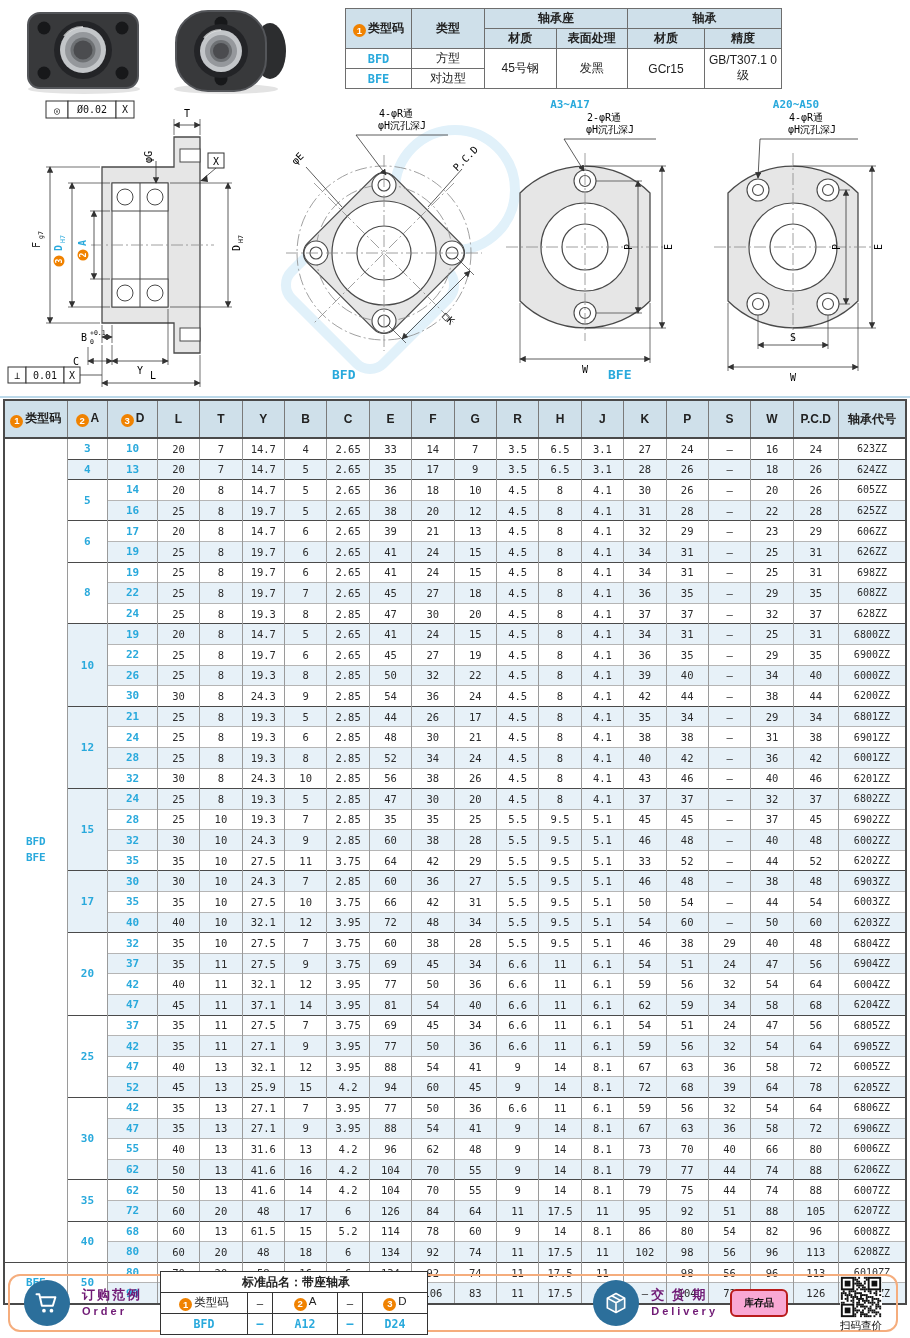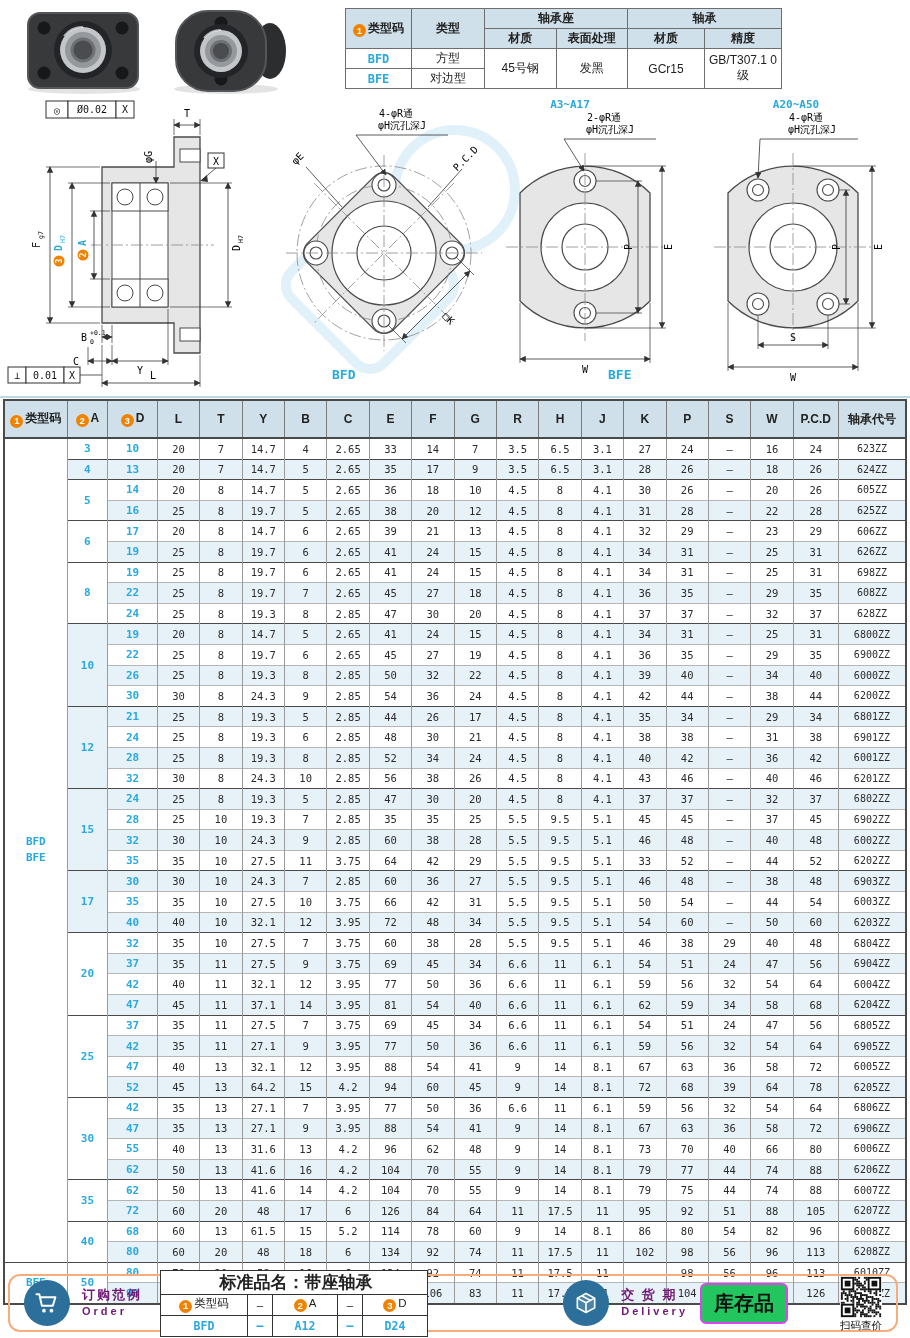--- a/index.html
+++ b/index.html
@@ -39,25 +39,25 @@
   col.c-type{width:7%;} col.c-a{width:4.5%;} col.c-d{width:5.5%;} col.c-pcd{width:5%;} col.c-code{width:7.5%;}
   
   .footer-bar{position:absolute;left:8px;top:1274px;width:890px;height:58px;border:2px solid #f5ad7d;
               border-radius:12px;display:flex;align-items:center;padding:0 14px;box-sizing:border-box;gap:12px;}
   .icon-circle{width:46px;height:46px;border-radius:50%;background:#2c6f9b;flex:0 0 auto;
                display:flex;align-items:center;justify-content:center;}
   .f-label{font-size:13px;font-weight:bold;color:#701a75;line-height:1.3;letter-spacing:2px;}
   .f-label .en{font-size:11px;font-weight:bold;letter-spacing:3px;}
   .order-table{border-collapse:collapse;text-align:center;font-size:11.5px;margin-left:6px;}
   .order-table td{border:1px solid #333;height:20px;padding:0 4px;background:#fff;}
-  .order-table .ttl{font-weight:bold;font-size:17px;padding-left:8px;}
+  .order-table .ttl{font-weight:bold;font-size:12px;padding-left:8px;}
   .order-table .ex{color:#29a9dc;font-weight:bold;font-family:"DejaVu Sans Mono",monospace;}
   .spacer{flex:1;}
-  .stock-badge{background:#22c55e;border:2px solid #d946ef;border-radius:6px;padding:5px 12px;
-               font-size:20px;font-weight:bold;color:#111;flex:0 0 auto;}
+  .stock-badge{background:#f9a8d4;border:2px solid #b91c1c;border-radius:6px;padding:5px 12px;
+               font-size:10px;font-weight:bold;color:#111;flex:0 0 auto;}
   .qr-box{display:flex;flex-direction:column;align-items:center;flex:0 0 auto;line-height:1;padding-left:40px;}
   .qr-box .qr-cap{font-size:10.5px;margin-top:2px;color:#111;}
 </style>
 </head>
 <body>
 
 <div class="page">
 
   <svg width="0" height="0" style="position:absolute">
     <defs>
@@ -1041,21 +1041,21 @@
             <td class="num-cell">63</td>
             <td class="num-cell">36</td>
             <td class="num-cell">58</td>
             <td class="num-cell">72</td>
             <td class="code-cell">6005ZZ</td>
           </tr>
           <tr class="alt ">
             <td class="d-cell">52</td>
             <td class="num-cell">45</td>
             <td class="num-cell">13</td>
-            <td class="num-cell">64.2</td>
+            <td class="num-cell">25.9</td>
             <td class="num-cell">15</td>
             <td class="num-cell">4.2</td>
             <td class="num-cell">94</td>
             <td class="num-cell">60</td>
             <td class="num-cell">45</td>
             <td class="num-cell">9</td>
             <td class="num-cell">14</td>
             <td class="num-cell">8.1</td>
             <td class="num-cell">72</td>
             <td class="num-cell">68</td>

